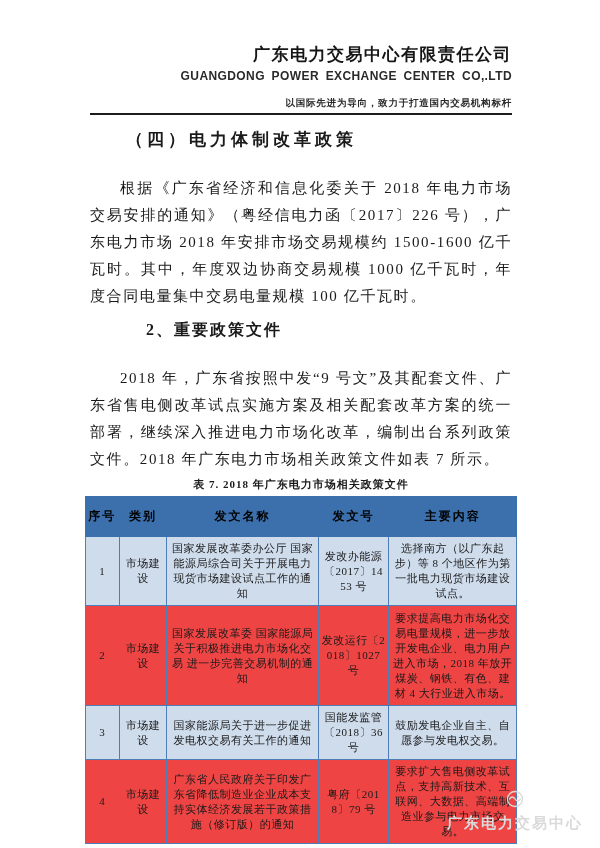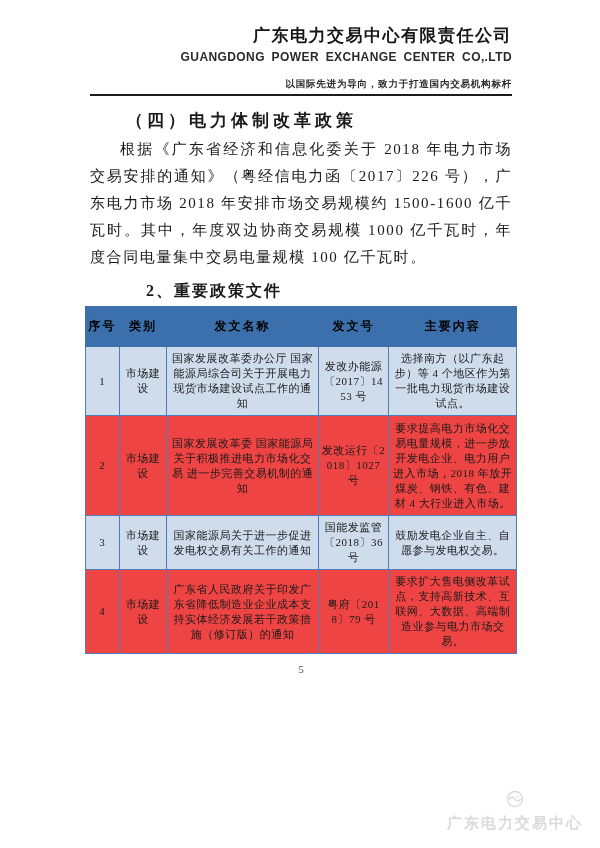--- a/index.html
+++ b/index.html
@@ -9,21 +9,21 @@
     width: 600px;
     height: 848px;
     margin: 0 auto;
     background: #ffffff;
     overflow: hidden;
     color: #1a1a1a;
     font-family: "Liberation Serif", "DejaVu Serif", serif;
     padding: 0 88px 0 90px;
   }
   
-  .letterhead { padding-top: 24px; text-align: right; }
+  .letterhead { padding-top: 43px; text-align: right; }
   .lh-cn {
     font-family: "Liberation Sans", "DejaVu Sans", sans-serif;
     font-weight: bold; font-size: 17px; letter-spacing: 1.5px; color: #161616;
   }
   .lh-en {
     font-family: "Liberation Sans", "DejaVu Sans", sans-serif;
     font-weight: bold; font-size: 12px; letter-spacing: 0.4px; word-spacing: 3px;
     margin-top: 3px; color: #2a2a2a;
   }
   .lh-slogan {
@@ -35,21 +35,21 @@
   
   .sec-heading {
     margin: 13px 0 0 36px;
     font-size: 17px; font-weight: bold; letter-spacing: 4px;
   }
   .sub-heading {
     margin: 10px 0 0 56px;
     font-size: 16px; font-weight: bold; letter-spacing: 2px;
   }
   .para {
-    margin-top: 4px;
+    margin-top: 24px;
     font-size: 15px; line-height: 27px; letter-spacing: 1.6px;
     text-align: justify; text-indent: 2em;
   }
   .tbl-caption {
     margin-top: 4px; text-align: center;
     font-size: 11px; font-weight: bold; letter-spacing: 1px;
   }
   
   table.policy {
     margin-top: 4px; margin-left: -5px;
@@ -97,21 +97,23 @@
     <div class="lh-slogan">以国际先进为导向，致力于打造国内交易机构标杆</div>
   </header>
   <div class="head-rule"></div>
 
   <main>
     <h2 class="sec-heading">（四）电力体制改革政策</h2>
 
     <p class="para">根据《广东省经济和信息化委关于 2018 年电力市场交易安排的通知》（粤经信电力函〔2017〕226 号），广东电力市场 2018 年安排市场交易规模约 1500-1600 亿千瓦时。其中，年度双边协商交易规模 1000 亿千瓦时，年度合同电量集中交易电量规模 100 亿千瓦时。</p>
 
     <h3 class="sub-heading">2、重要政策文件</h3>
+    <p class="para">2018 年，广东省按照中发“9 号文”及其配套文件、广东省售电侧改革试点实施方案及相关配套改革方案的统一部署，继续深入推进电力市场化改革，编制出台系列政策文件。2018 年广东电力市场相关政策文件如表 7 所示。</p>
 
+    <div class="tbl-caption">表 7. 2018 年广东电力市场相关政策文件</div>
 
     <table class="policy">
       <colgroup>
         <col style="width:7.8%">
         <col style="width:11.1%">
         <col style="width:35.1%">
         <col style="width:16.4%">
         <col style="width:29.6%">
       </colgroup>
       <thead>
@@ -122,21 +124,21 @@
           <th>发文号</th>
           <th>主要内容</th>
         </tr>
       </thead>
       <tbody>
         <tr class="alt" style="height:58px">
           <td>1</td>
           <td>市场建设</td>
           <td>国家发展改革委办公厅 国家能源局综合司关于开展电力现货市场建设试点工作的通知</td>
           <td>发改办能源〔2017〕1453 号</td>
-          <td>选择南方（以广东起步）等 4 个地区作为第一批电力现货市场建设试点。</td>
+          <td>选择南方（以广东起步）等 8 个地区作为第一批电力现货市场建设试点。</td>
         </tr>
         <tr style="height:100px">
           <td>2</td>
           <td>市场建设</td>
           <td>国家发展改革委 国家能源局关于积极推进电力市场化交易 进一步完善交易机制的通知</td>
           <td>发改运行〔2018〕1027 号</td>
           <td>要求提高电力市场化交易电量规模，进一步放开发电企业、电力用户进入市场，2018 年放开煤炭、钢铁、有色、建材 4 大行业进入市场。</td>
         </tr>
         <tr class="alt" style="height:50px">
           <td>3</td>

